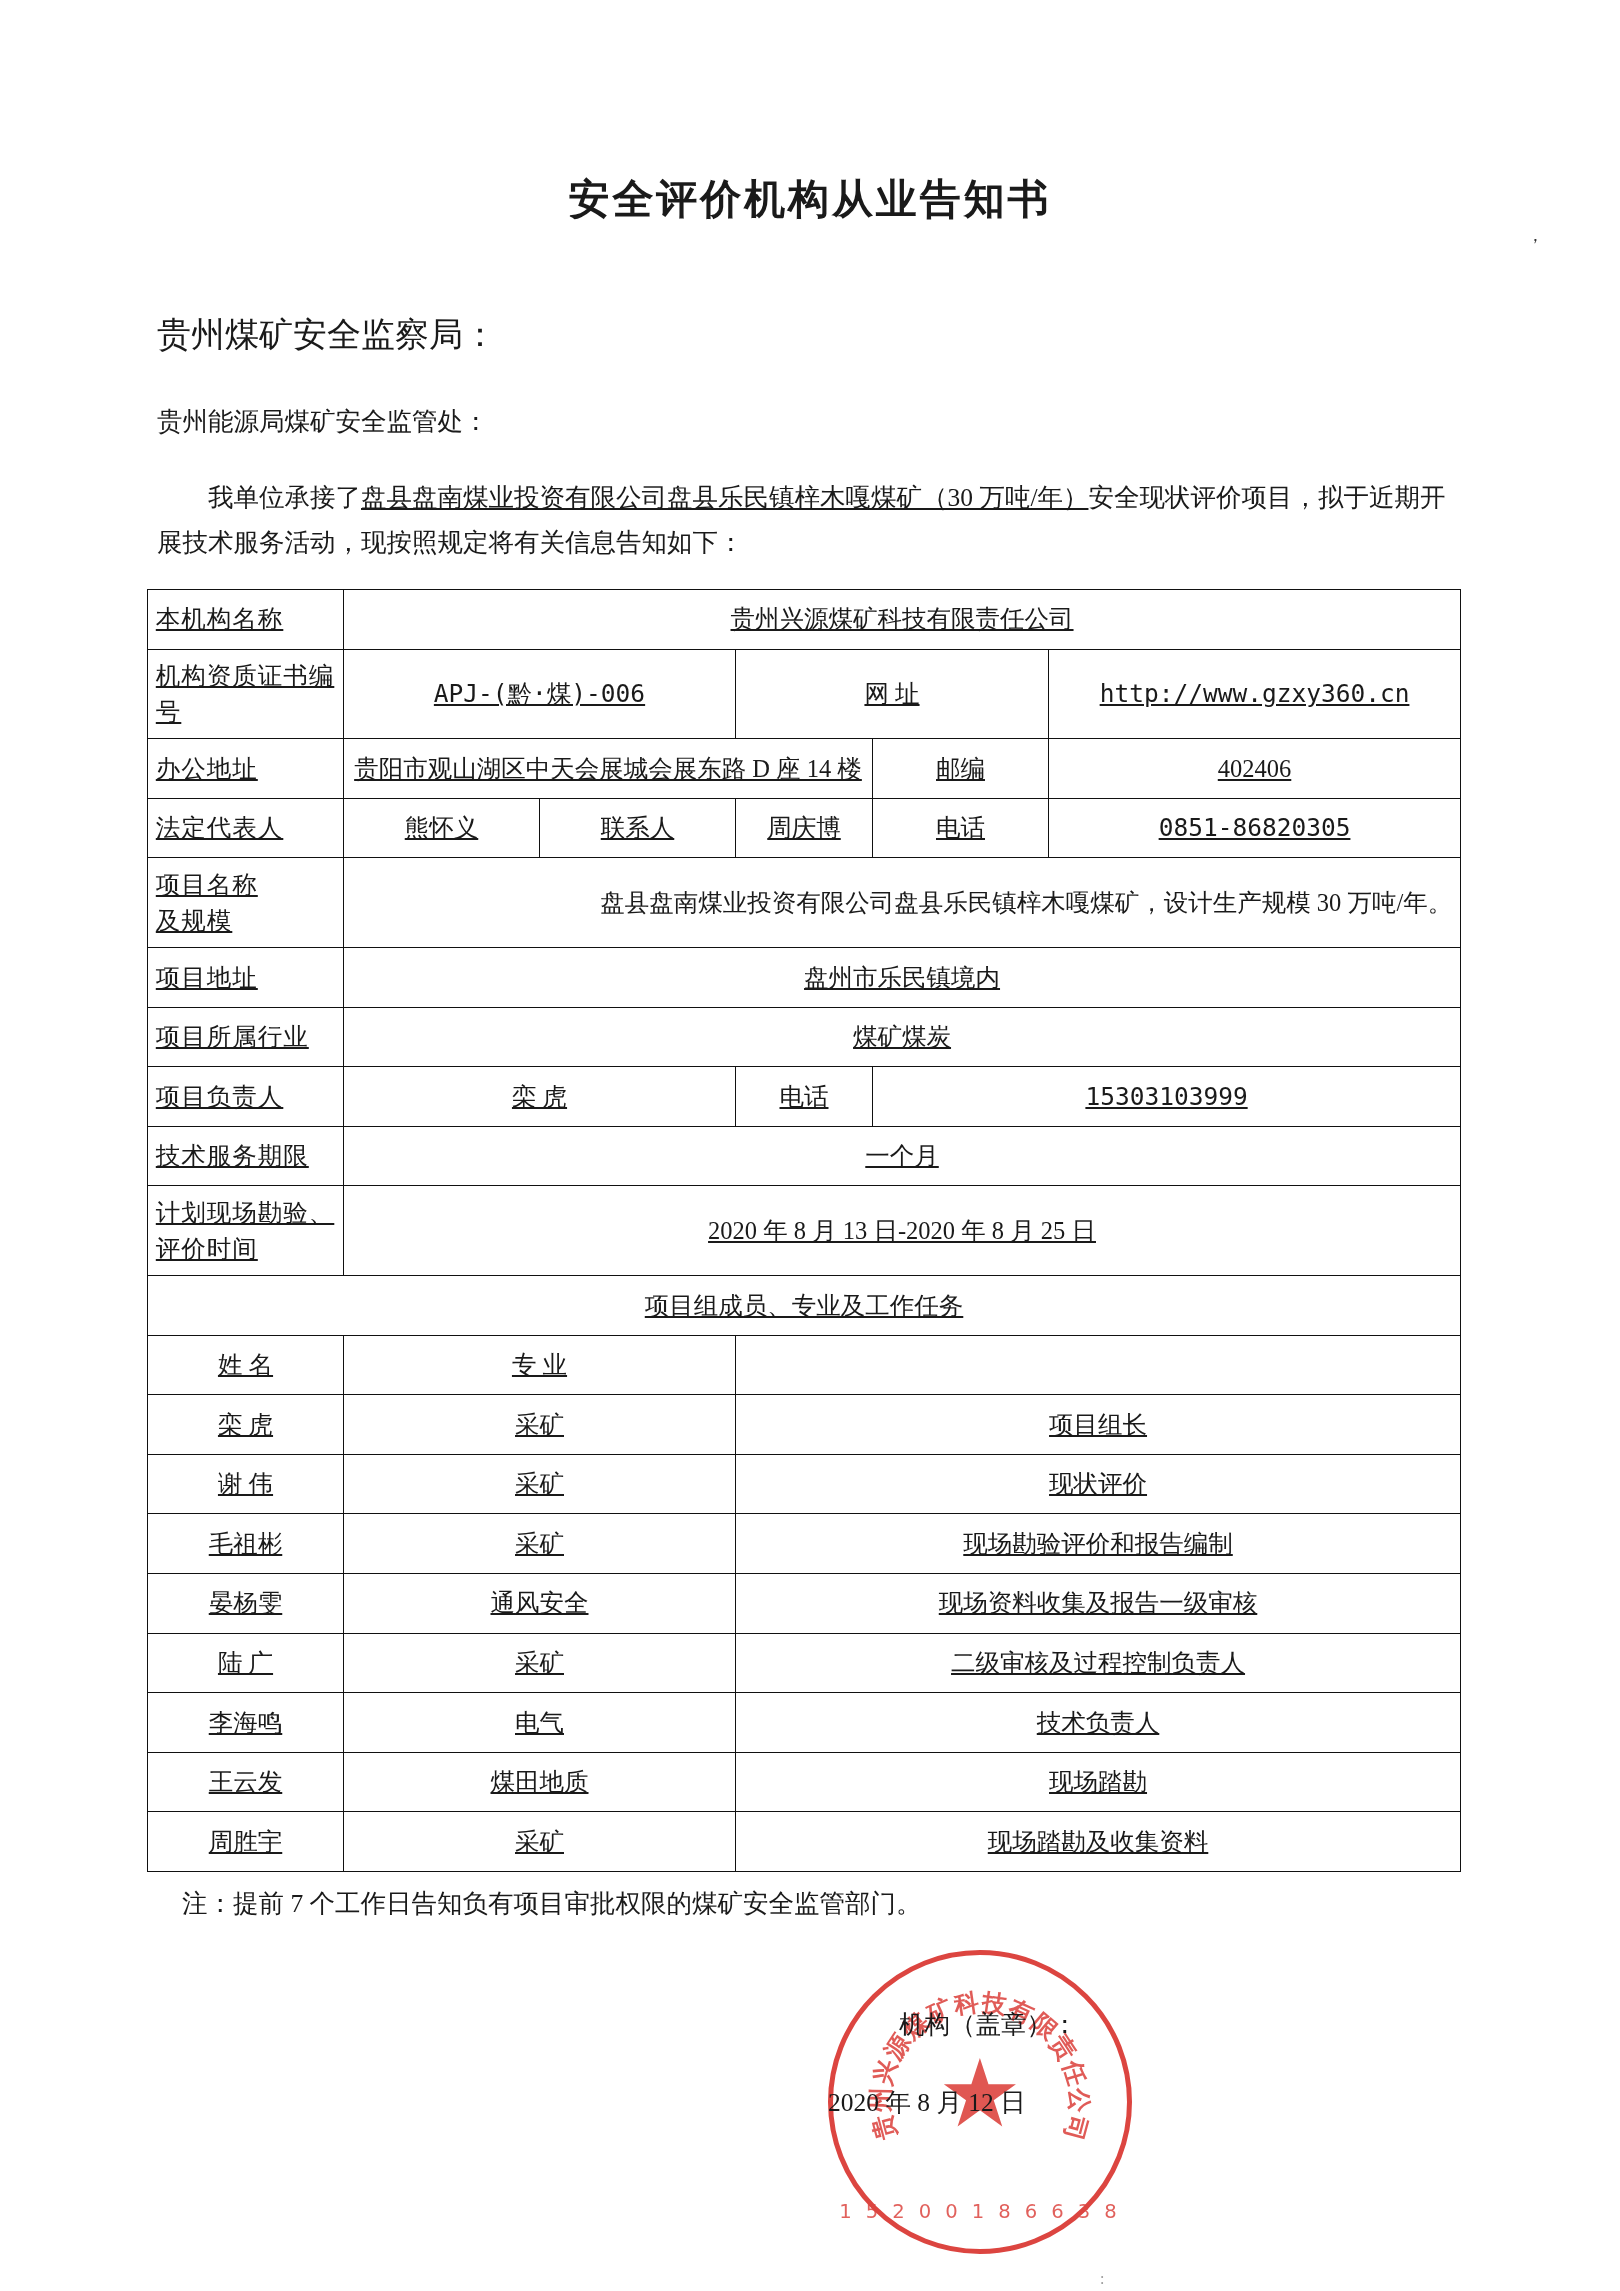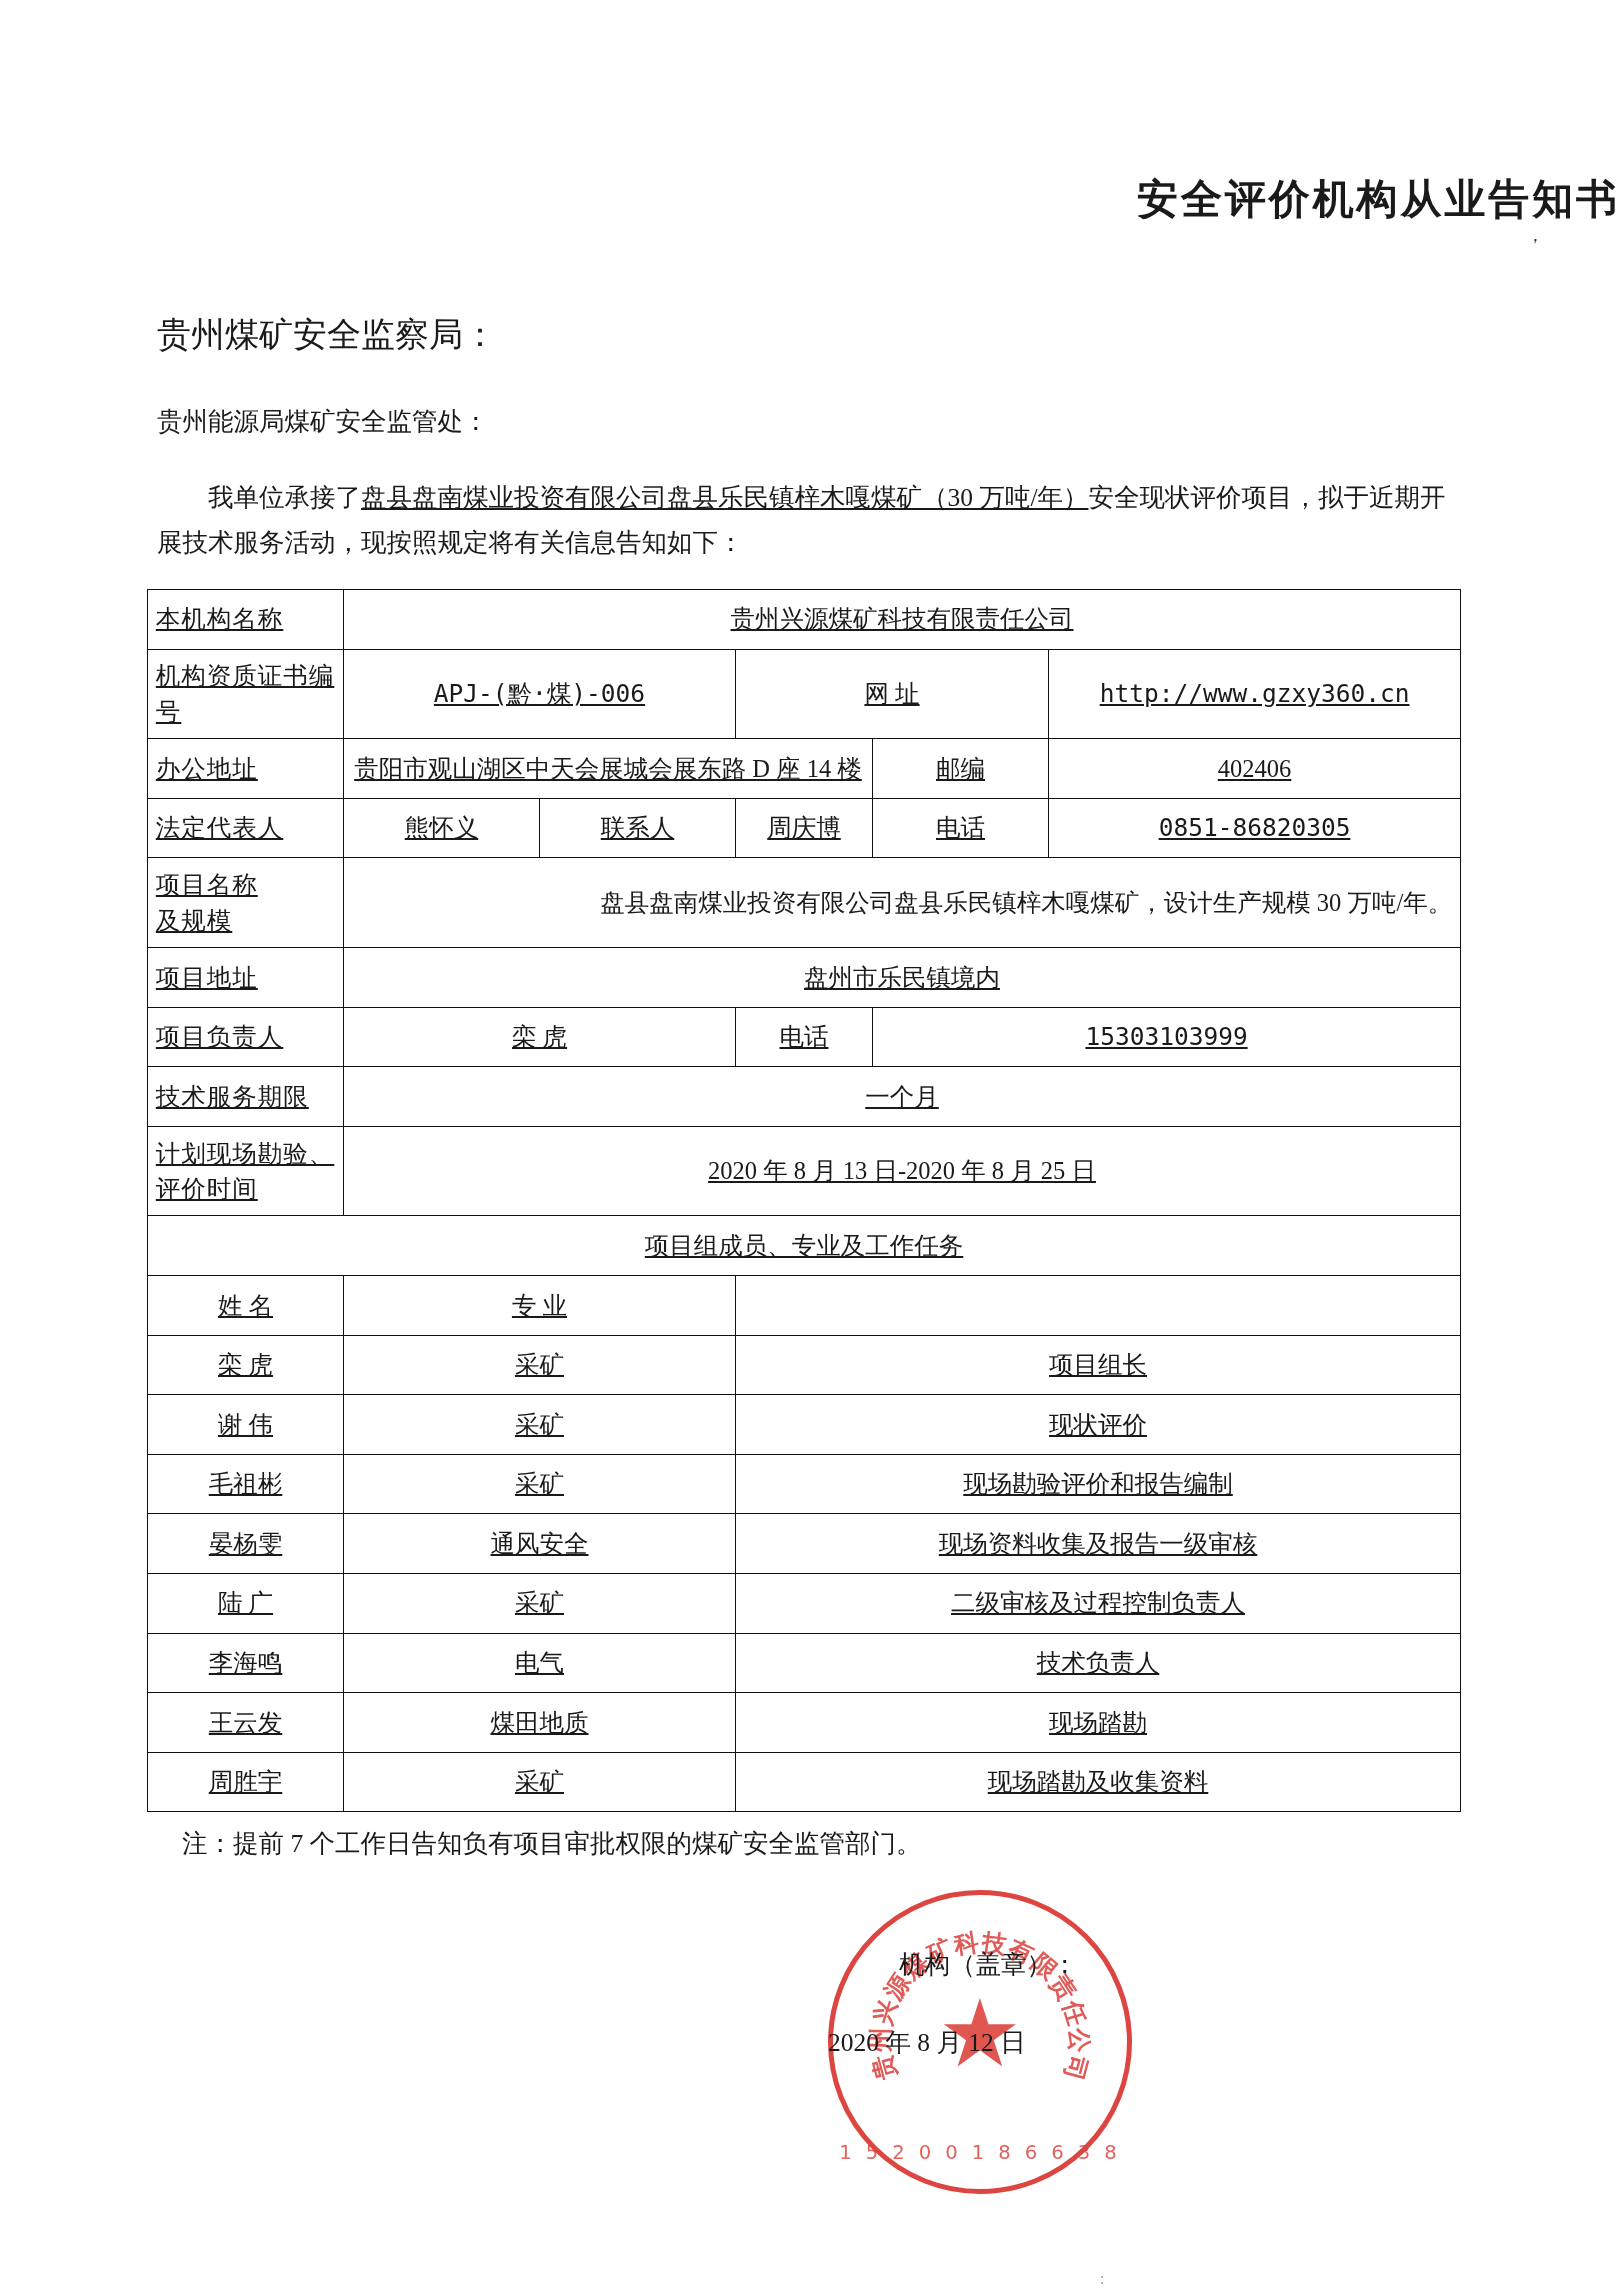--- a/index.html
+++ b/index.html
@@ -16,21 +16,21 @@
     overflow: hidden;
   }
   .page {
     position: relative;
     width: 1620px;
     height: 2292px;
     box-sizing: border-box;
     padding: 0;
   }
   .doc-title {
-    text-align: right;
+    text-align: center;
     font-size: 41px;
     font-weight: bold;
     letter-spacing: 2.9px;
     margin-top: 172px;
     margin-bottom: 0;
     font-family: "DejaVu Sans", "Liberation Sans", sans-serif;
   }
   .body-block {
     margin: 0 157px 0 157px;
   }
@@ -223,20 +223,24 @@
       <tr>
         <td class="label twoline">
           <div>项目名称</div>
           <div>及规模</div>
         </td>
         <td class="l" colspan="5">盘县盘南煤业投资有限公司盘县乐民镇梓木嘎煤矿，设计生产规模 30 万吨/年。</td>
       </tr>
       <tr>
         <td class="label">项目地址</td>
         <td class="c" colspan="5">盘州市乐民镇境内</td>
+      </tr>
+      <tr>
+        <td class="label">项目所属行业</td>
+        <td class="c" colspan="5">煤矿煤炭</td>
       </tr>
       <tr>
         <td class="label">项目负责人</td>
         <td class="c" colspan="2">栾  虎</td>
         <td class="c">电话</td>
         <td class="c mono" colspan="2">15303103999</td>
       </tr>
       <tr>
         <td class="label">技术服务期限</td>
         <td class="c" colspan="5">一个月</td>

